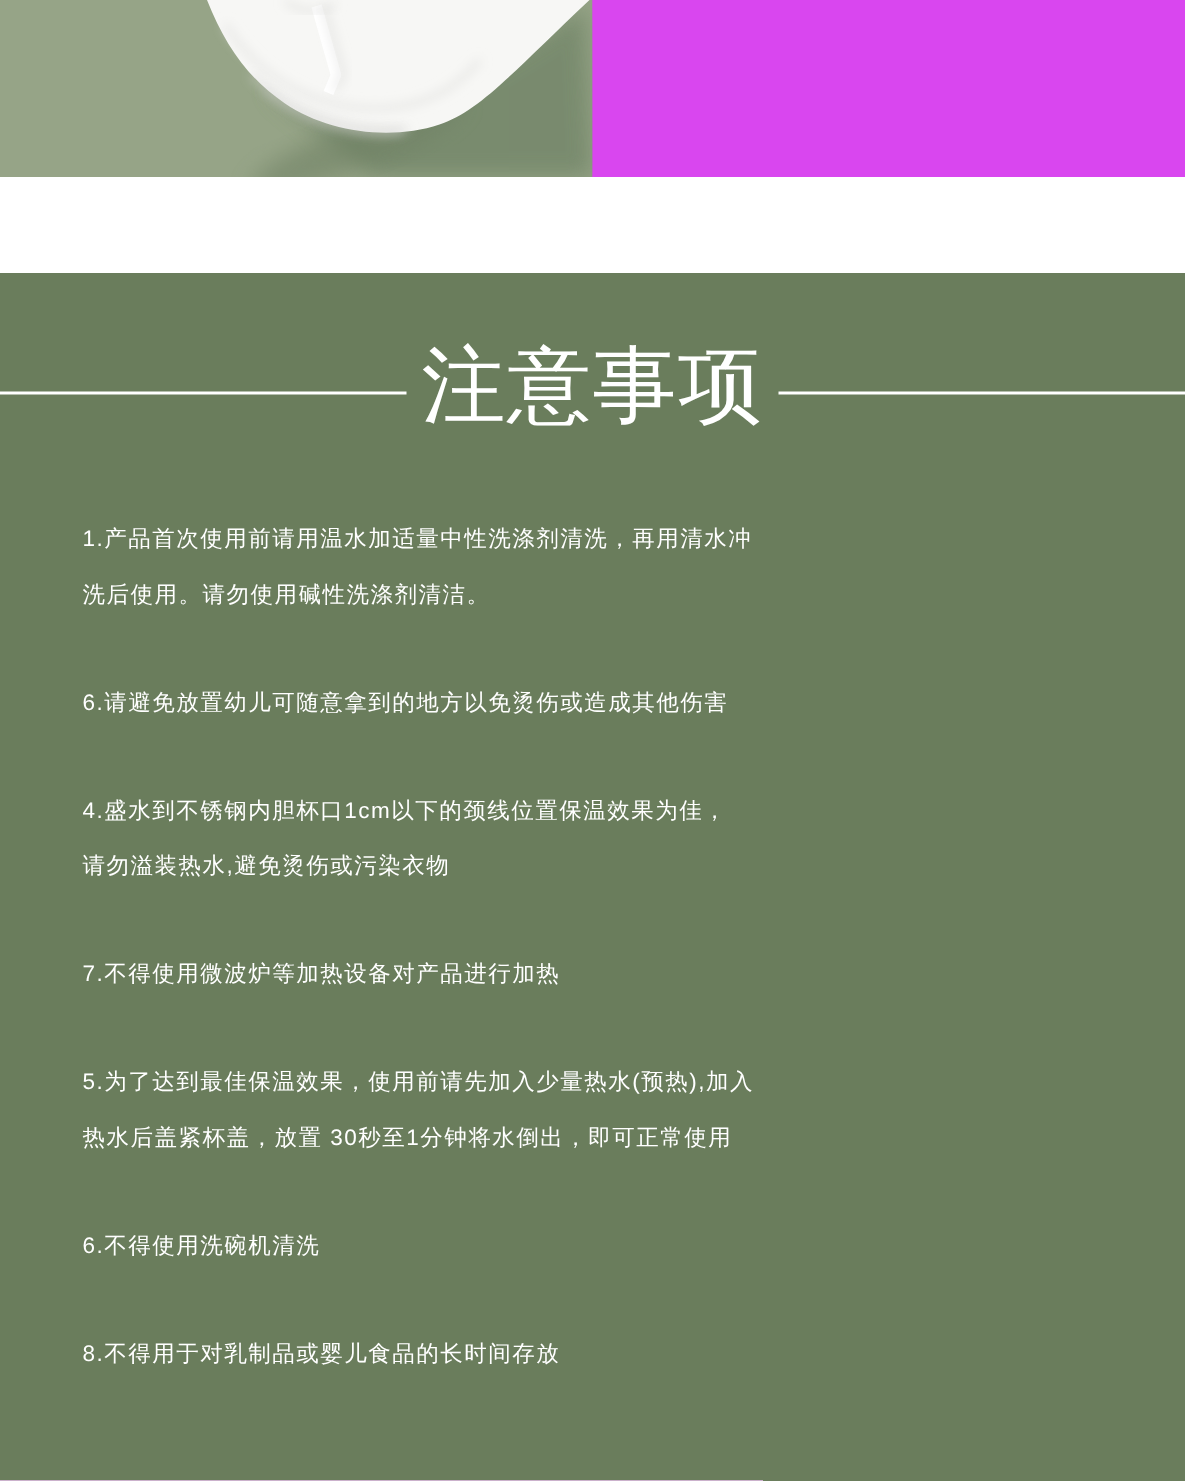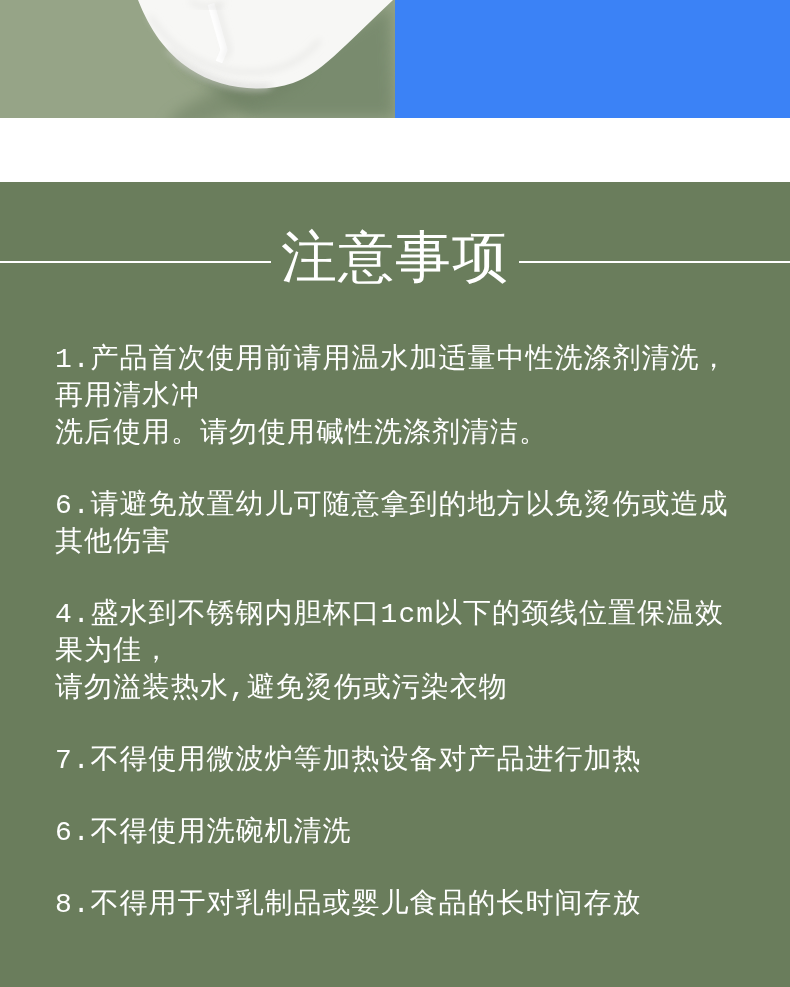--- a/index.html
+++ b/index.html
@@ -5,21 +5,21 @@
   html, body {
     margin: 0;
     padding: 0;
     background: #ffffff;
     font-family: "Liberation Sans", "DejaVu Sans", sans-serif;
   }
   .page {
     position: relative;
     width: 790px;
     height: 987px;
-    background: #3b82f6;
+    background: #d946ef;
     overflow: hidden;
   }
   
   .hero {
     position: absolute;
     top: 0; left: 0;
     width: 395px;
     height: 118px;
     overflow: hidden;
   }
@@ -65,26 +65,25 @@
     letter-spacing: 1px;
     white-space: nowrap;
   }
   .items {
     margin-top: 46px;
     padding: 0 45px 0 55px;
     width: 690px;
   }
   .items p {
     margin: 0 0 35px 0;
-    font-size: 28px;
+    font-size: 15px;
     line-height: 37px;
     letter-spacing: 1px;
     color: #ffffff;
     white-space: pre-line;
-    font-family: Liberation Mono, monospace;
   }
 </style>
 </head>
 <body>
 
 <div class="page">
 
   <div class="hero">
     <svg width="395" height="118" viewBox="0 0 395 118">
       <defs>
@@ -125,18 +124,20 @@
       <span class="title-rule"></span>
     </div>
 
     <div class="items">
       <p>1.产品首次使用前请用温水加适量中性洗涤剂清洗，再用清水冲
 洗后使用。请勿使用碱性洗涤剂清洁。</p>
       <p>6.请避免放置幼儿可随意拿到的地方以免烫伤或造成其他伤害</p>
       <p>4.盛水到不锈钢内胆杯口1cm以下的颈线位置保温效果为佳，
 请勿溢装热水,避免烫伤或污染衣物</p>
       <p>7.不得使用微波炉等加热设备对产品进行加热</p>
+      <p>5.为了达到最佳保温效果，使用前请先加入少量热水(预热),加入
+热水后盖紧杯盖，放置 30秒至1分钟将水倒出，即可正常使用</p>
       <p>6.不得使用洗碗机清洗</p>
       <p>8.不得用于对乳制品或婴儿食品的长时间存放</p>
     </div>
 
   </section>
 </div>
 
 </body></html>

